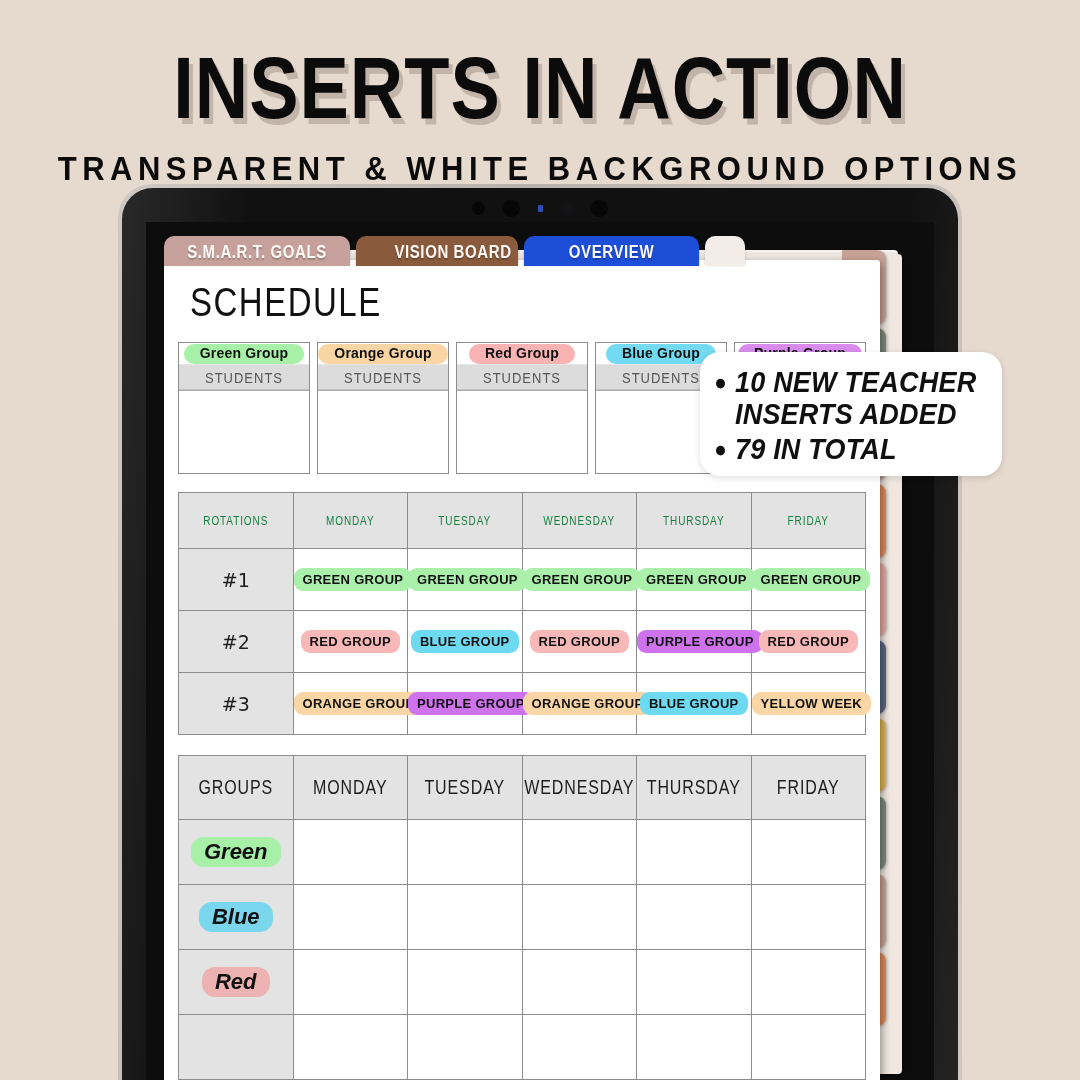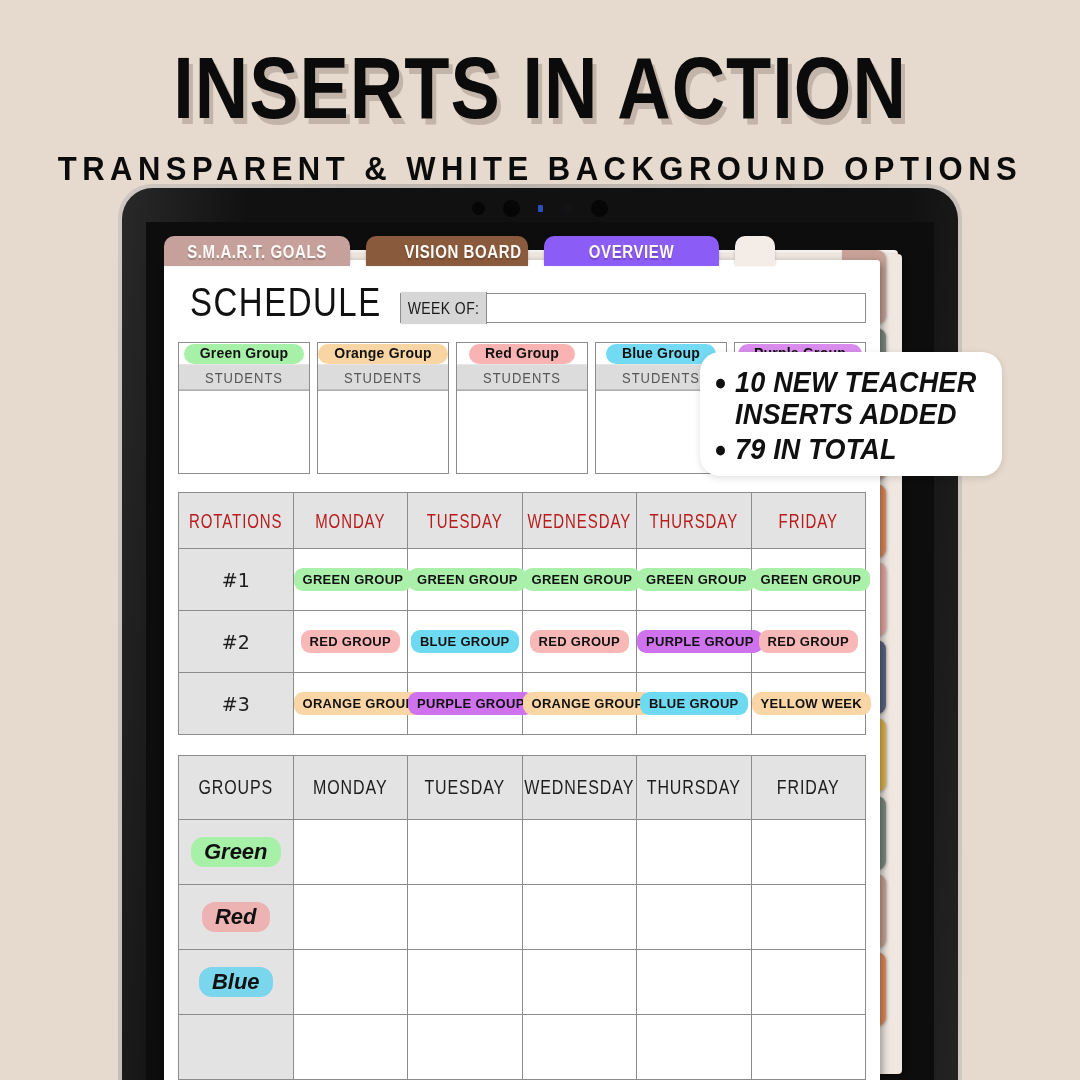--- a/index.html
+++ b/index.html
@@ -177,21 +177,21 @@
     height: 30px;
     display: flex;
     z-index: 5;
   }
   .cat-tab {
     height: 30px;
     border-radius: 10px 10px 0 0;
     display: flex;
     align-items: center;
     justify-content: center;
-    margin-right: 16px;
+    margin-right: 6px;
     box-shadow: 0 -1px 3px rgba(0,0,0,0.22);
   }
   .cat-tab span {
     font-family: "Liberation Sans", sans-serif;
     font-size: 15px;
     font-weight: bold;
     letter-spacing: 0.6px;
     color: #fdf9f6;
     transform: scaleY(1.25);
     text-shadow: 0 1px 1px rgba(0,0,0,0.2);
@@ -301,24 +301,24 @@
   }
   .sched-table th, .sched-table td {
     border: 1px solid #8c8c8c;
     text-align: center;
     vertical-align: middle;
   }
   .sched-table th {
     background: #e3e3e3;
     height: 56px;
     font-family: "Liberation Sans", sans-serif;
-    font-size: 15px;
+    font-size: 10px;
     font-weight: normal;
     letter-spacing: 0.9px;
-    color: #b91c1c;
+    color: #15803d;
   }
   .sched-table th .hdr { display: inline-block; transform: scaleY(1.3); }
   .sched-table td { height: 62px; background: #fff; }
   .sched-table td.rot-label {
     background: #e3e3e3;
     font-family: "DejaVu Sans", sans-serif;
     font-size: 19px;
     color: #1d1d1d;
   }
   .chip {
@@ -459,34 +459,30 @@
           </div>
         </div>
 
       <div class="cat-tabs" id="cat-tabs">
           <div class="cat-tab" style="background: rgb(198, 160, 154); flex: 0 0 186px;">
             <span>S.M.A.R.T. GOALS</span>
           </div>
           <div class="cat-tab" style="background: rgb(138, 90, 60); flex: 0 0 162px; padding-left: 32px;">
             <span>VISION BOARD</span>
           </div>
-          <div class="cat-tab" style="background: #8b5cf6; flex: 0 0 175px;">
+          <div class="cat-tab" style="background: #1d4ed8; flex: 0 0 175px;">
             <span>OVERVIEW</span>
           </div>
           <div class="cat-tab blank"></div>
         </div>
 
       <div class="page">
 
         <div class="page-head">
           <div class="print-title">SCHEDULE</div>
-          <div class="week-of-wrap">
-            <div class="week-of-label">WEEK OF:</div>
-            <div class="week-of-input"></div>
-          </div>
         </div>
 
         <div class="group-boxes" id="group-boxes">
             <div class="group-box">
               <div class="gb-title-row">
                 <div class="gb-title" style="background: rgb(166, 240, 168);">Green Group</div>
               </div>
               <div class="gb-students">STUDENTS</div>
               <div class="gb-body"></div>
             </div>
@@ -573,29 +569,29 @@
             <tbody>
               <tr>
                 <td class="grp-label"><span class="grp-chip" style="background:#a6f0a8">Green</span></td>
                 <td></td>
                 <td></td>
                 <td></td>
                 <td></td>
                 <td></td>
               </tr>
               <tr>
+                <td class="grp-label"><span class="grp-chip" style="background:#79d6ec">Blue</span></td>
+                <td></td>
+                <td></td>
+                <td></td>
+                <td></td>
+                <td></td>
+              </tr>
+              <tr>
                 <td class="grp-label"><span class="grp-chip" style="background:#edb3b3">Red</span></td>
-                <td></td>
-                <td></td>
-                <td></td>
-                <td></td>
-                <td></td>
-              </tr>
-              <tr>
-                <td class="grp-label"><span class="grp-chip" style="background:#79d6ec">Blue</span></td>
                 <td></td>
                 <td></td>
                 <td></td>
                 <td></td>
                 <td></td>
               </tr>
               <tr>
                 <td class="grp-label"></td>
                 <td></td>
                 <td></td>

